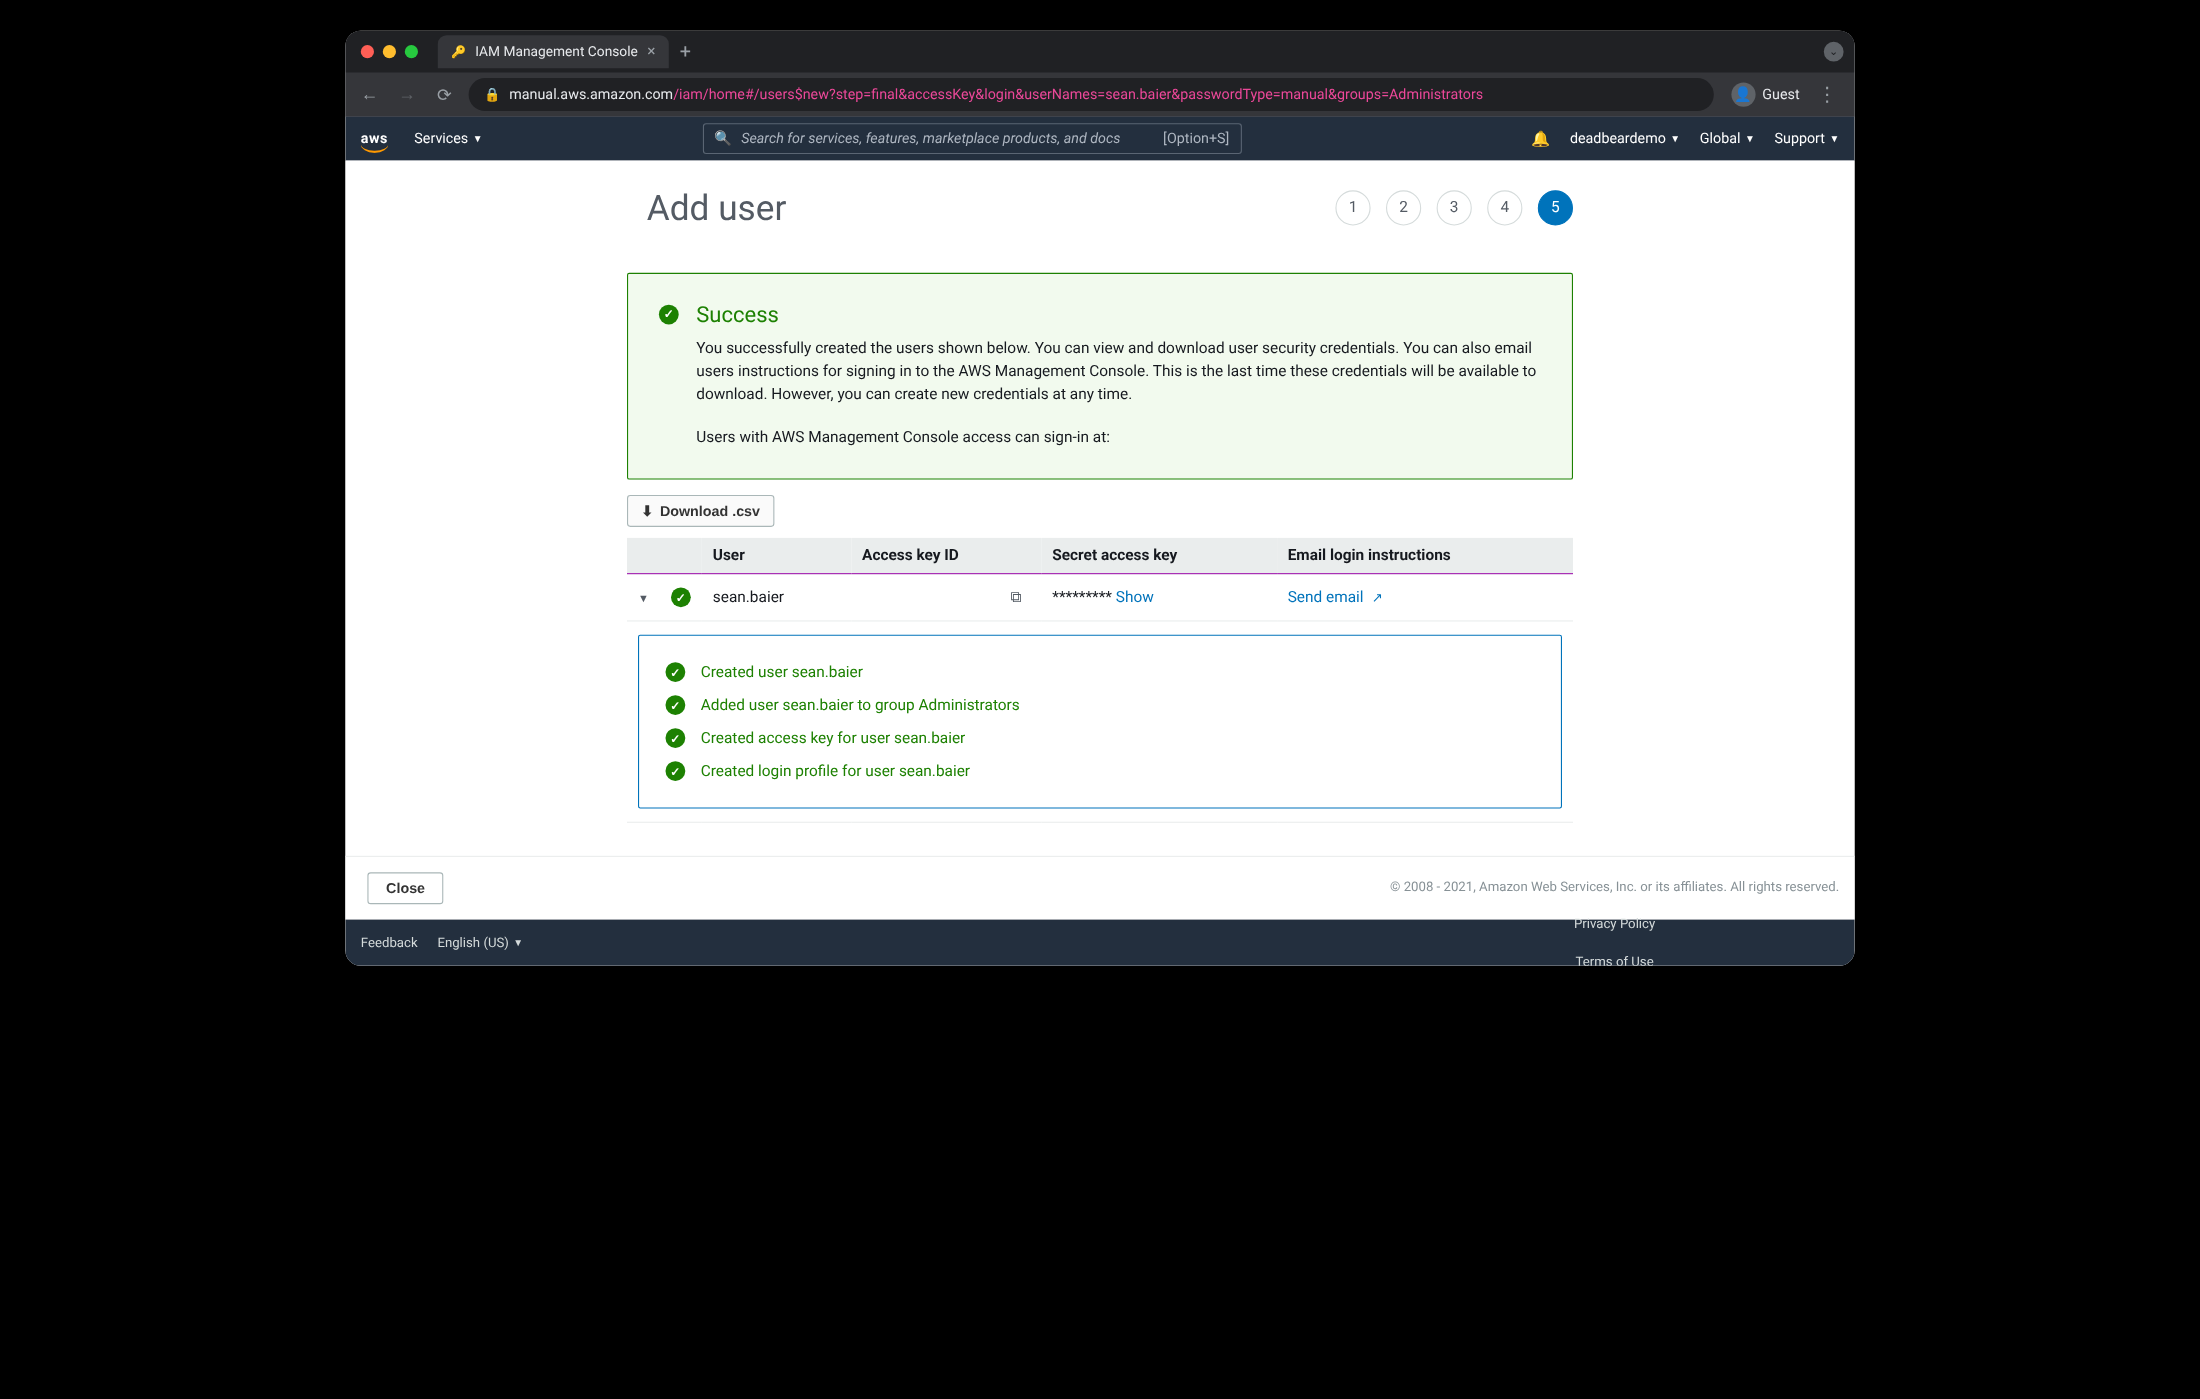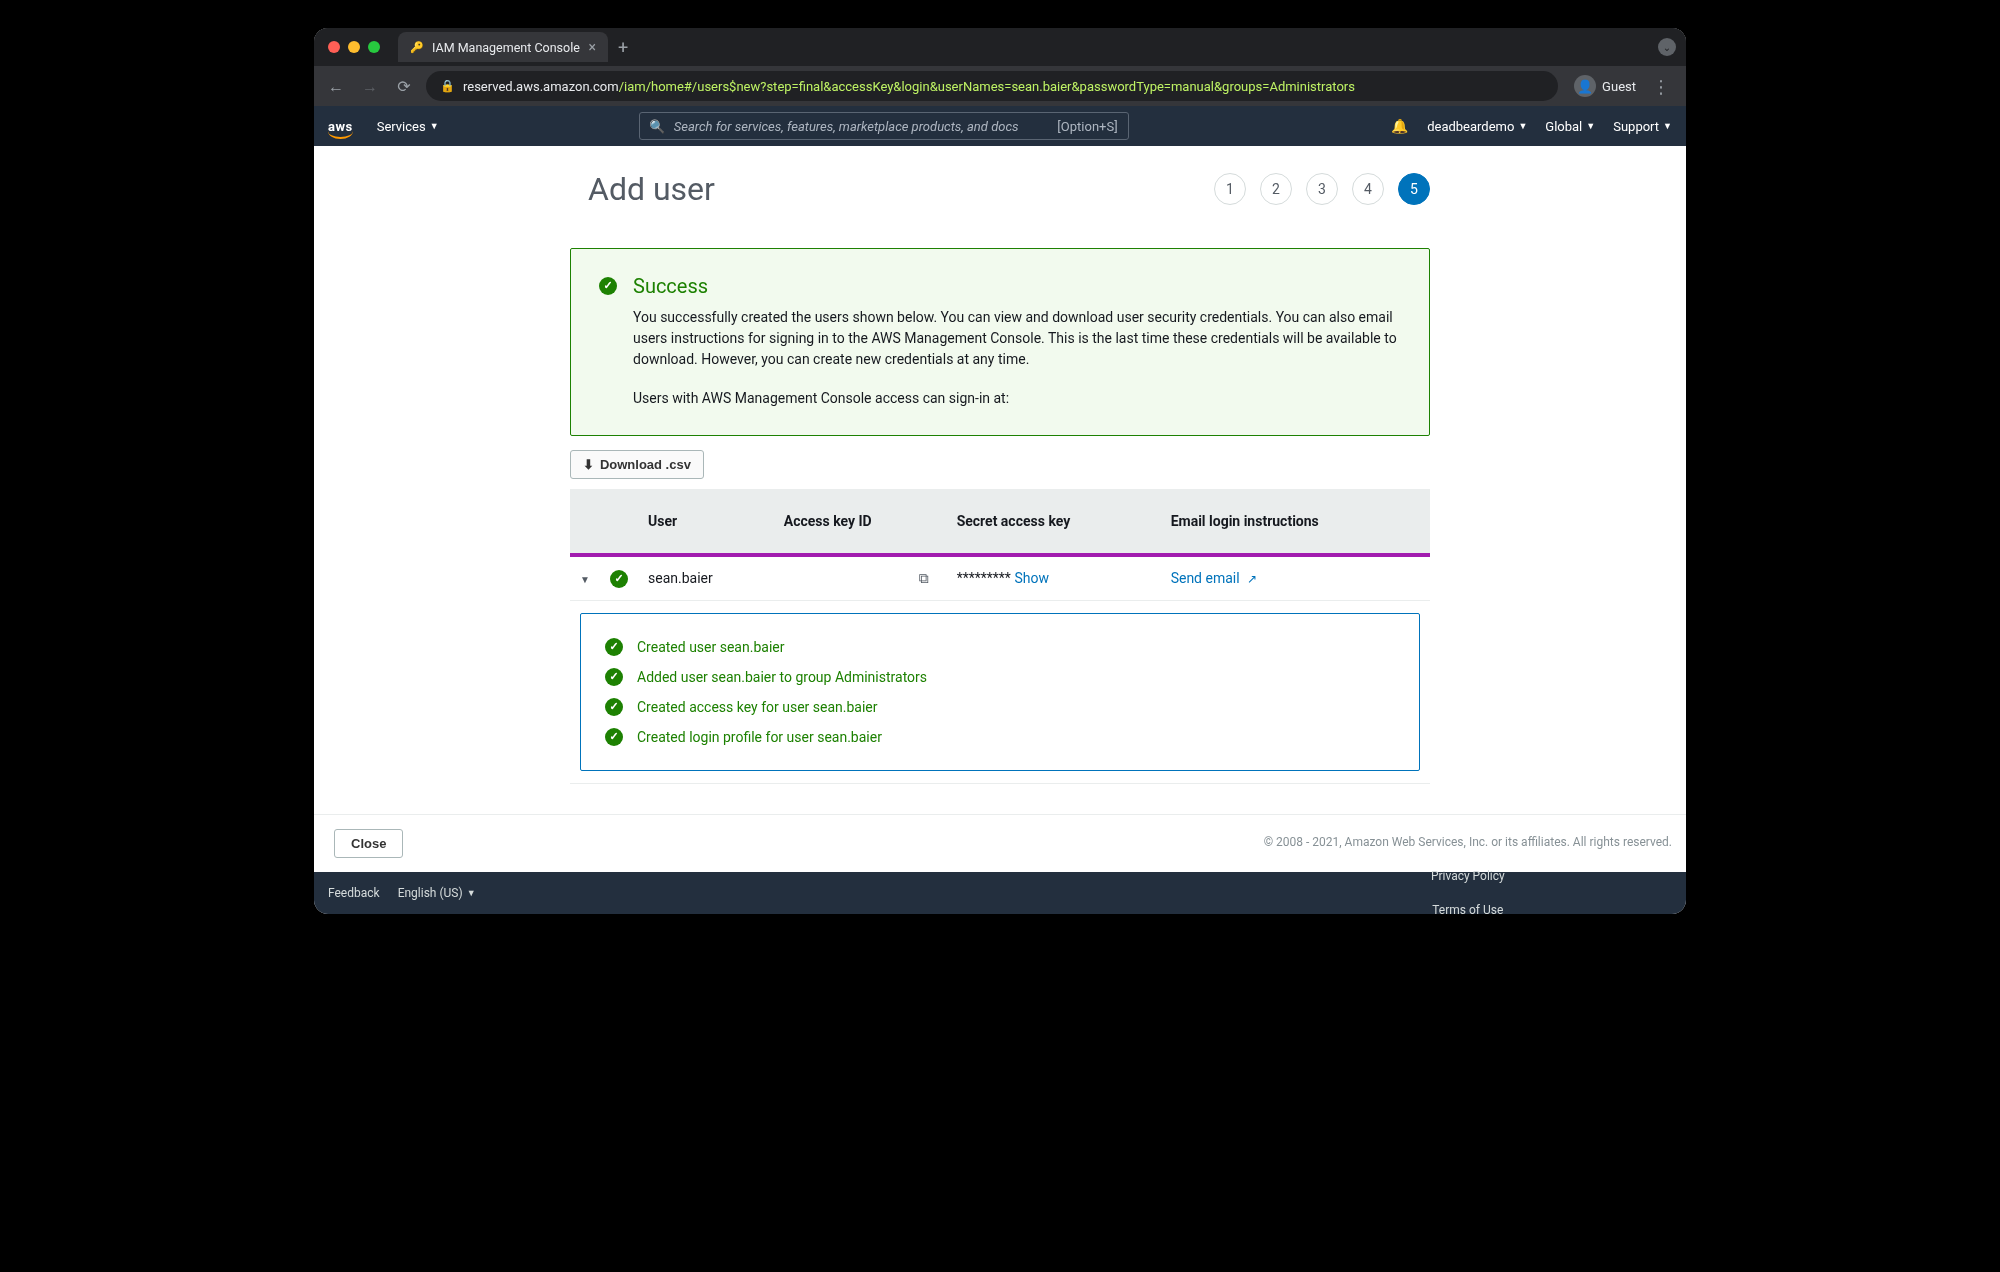--- a/index.html
+++ b/index.html
@@ -48,21 +48,21 @@
     display:flex; align-items:center; gap:10px; height:40px; padding:0 10px;
     background:#35363a;
   }
   .navbtn { color:#9aa0a6; width:24px; text-align:center; font-size:16px; cursor:pointer;}
   .omnibox {
     flex:1; display:flex; align-items:center; background:#202124; border-radius:20px;
     height:30px; padding:0 14px; font-size:13px; color:#bdc1c6; overflow:hidden; white-space:nowrap;
   }
   .lock { color:#9aa0a6; margin-right:8px; font-size:12px; }
   .om-host { color:#e8eaed; }
-  .om-path { color:#bef264; }
+  .om-path { color:#ec4899; }
   .guest-chip { display:flex; align-items:center; gap:6px; color:#e8eaed; font-size:13px; margin-left:6px;}
   .guest-chip .avatar { width:22px;height:22px;border-radius:50%;background:#5f6368;display:flex;align-items:center;justify-content:center;font-size:13px;color:#202124;}
   .kebab { color:#9aa0a6; font-size:18px; padding:0 6px; cursor:pointer;}
   
   .aws-header {
     background:#232f3e; color:#fff; height:40px; display:flex; align-items:center;
     padding:0 14px; font-size:13px;
   }
   .aws-logo { font-weight:700; color:#fff; margin-right:24px; letter-spacing:.5px; position:relative;}
   .aws-logo::after{ 
@@ -109,21 +109,21 @@
   .success-body p + p { margin-top:18px; }
   .dl-btn{
     margin-top:14px; display:inline-flex; align-items:center; gap:6px;
     border:1px solid #aab7b8; background:#fafafa; color:#333; font-size:13px;
     padding:6px 12px; border-radius:3px; cursor:pointer; font-weight:700;
   }
   
   table.users { width:100%; border-collapse:collapse; margin-top:10px; font-size:14px; color:#16191f;}
   table.users th{
     background:#eaeded; text-align:left; font-weight:700; color:#16191f;
-    padding:24px 10px; border-bottom:4px solid #a21caf;
+    padding:8px 10px; border-bottom:1px solid #a21caf;
   }
   table.users th.first, table.users td.first{ width:30px; }
   table.users th.status, table.users td.status{ width:30px; }
   table.users td{ padding:12px 10px; border-bottom:1px solid #eaeded; vertical-align:middle;}
   .caret{ font-size:10px; color:#545b64; cursor:pointer;}
   .linkish{ color:#0073bb; cursor:pointer; }
   .ext{ font-size:12px; margin-left:4px;}
   .copy-ico{ color:#545b64; font-size:14px; cursor:pointer; margin-left:4px;}
   
   .details-row td{ padding:0 20px 20px 20px; border-bottom:none;}
@@ -172,21 +172,21 @@
       <div class="chrome-right">
         <span class="chev-circle">⌄</span>
       </div>
     </div>
     <div class="addrbar">
       <span class="navbtn">←</span>
       <span class="navbtn" style="opacity:.4">→</span>
       <span class="navbtn">⟳</span>
       <div class="omnibox">
         <span class="lock">🔒</span>
-        <span class="om-host">reserved.aws.amazon.com</span>
+        <span class="om-host">manual.aws.amazon.com</span>
           <span class="om-path">/iam/home#/users$new?step=final&amp;accessKey&amp;login&amp;userNames=sean.baier&amp;passwordType=manual&amp;groups=Administrators</span>
       </div>
       <div class="guest-chip">
         <span class="avatar">👤</span>
         <span>Guest</span>
       </div>
       <span class="kebab">⋮</span>
     </div>
   </div>
 

